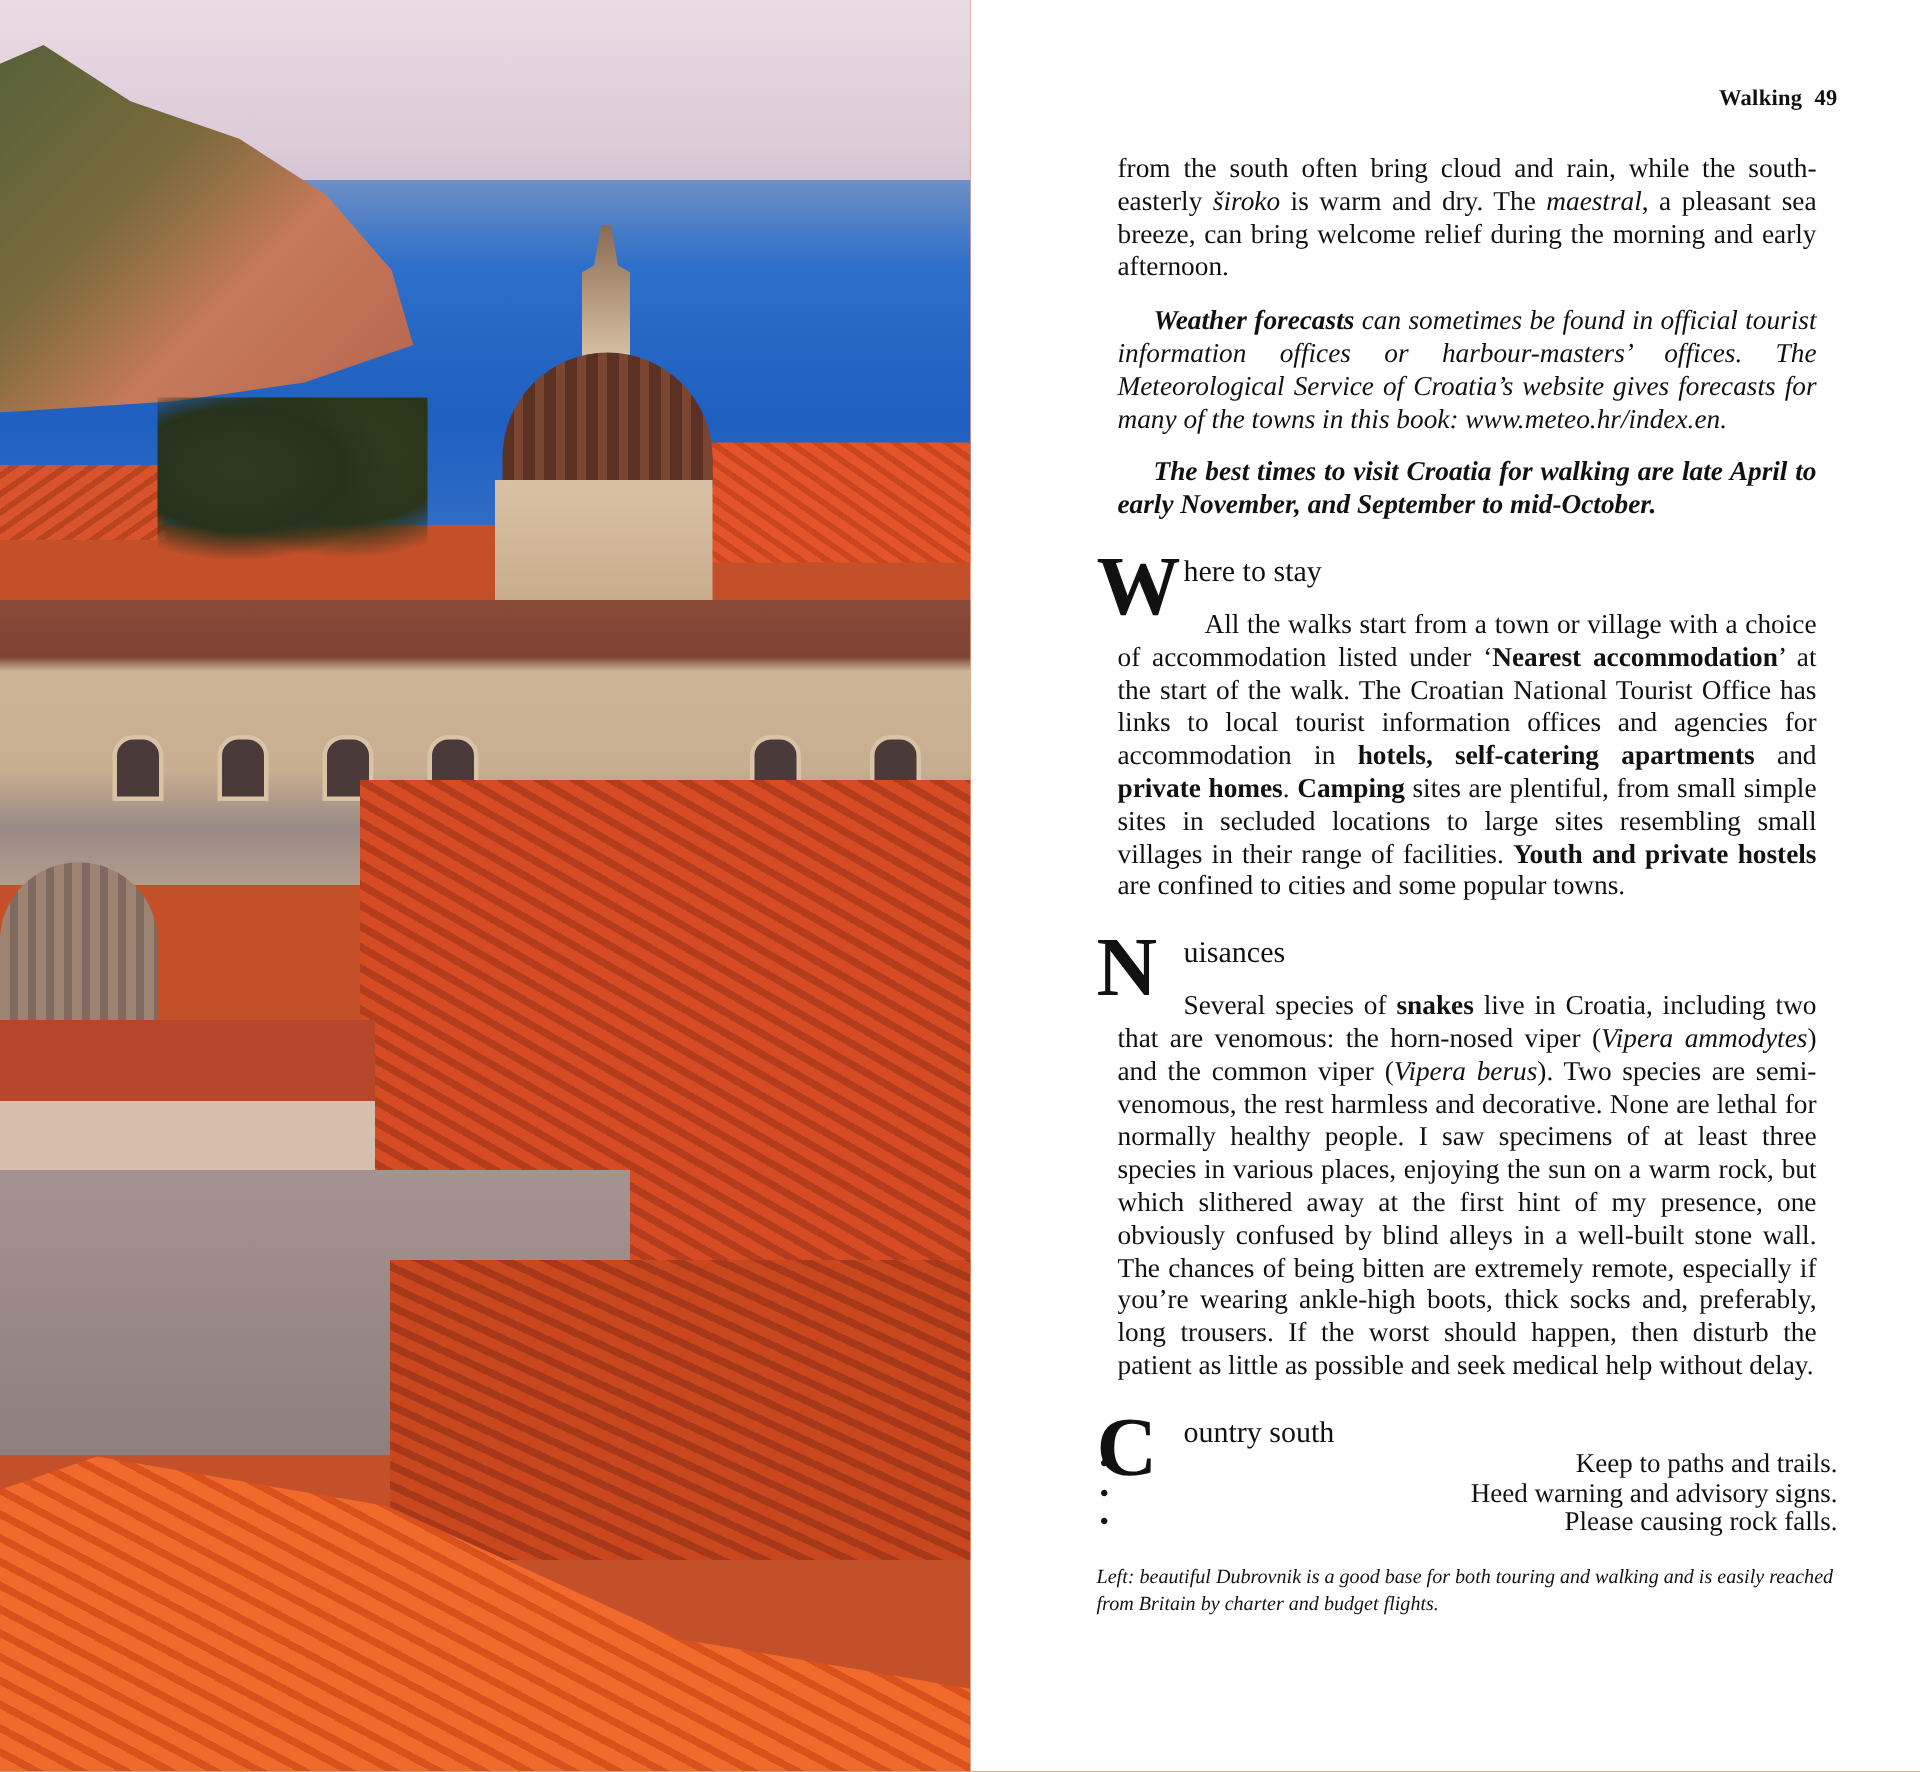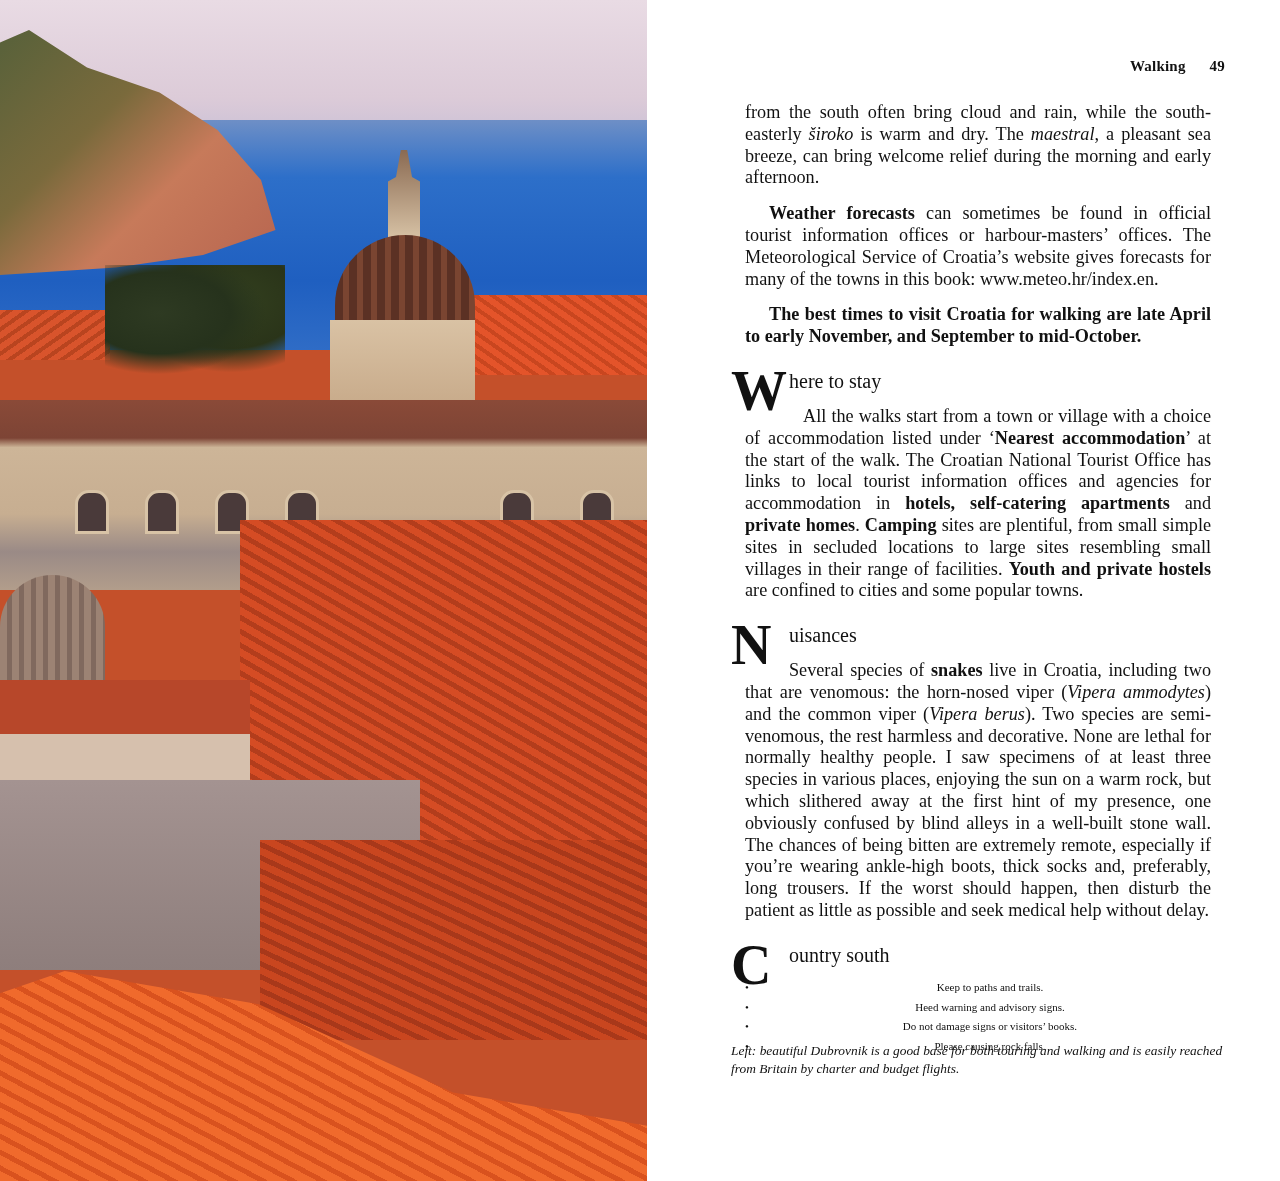--- a/index.html
+++ b/index.html
@@ -39,29 +39,29 @@
   .photo .leftBld { position:absolute; left:0; top:680px; width:250px; height:180px;
            background:linear-gradient(180deg,#b7472a 0 30%,#d6c0ad 30% 100%); }
   .photo .stoneWall { position:absolute; left:0; top:780px; width:420px; height:190px;
            background:linear-gradient(180deg,#a49391,#8e7e7c); }
   .photo .roofsLow { position:absolute; left:260px; top:840px; width:387px; height:200px;
            background:repeating-linear-gradient(25deg,#c9461f 0 7px,#a8381a 7px 12px); }
   .photo .roofFront { position:absolute; left:0; top:960px; width:647px; height:221px;
            background:repeating-linear-gradient(28deg,#f06a2c 0 9px,#d9521e 9px 14px);
            clip-path:polygon(0 15%,10% 5%,40% 20%,70% 60%,100% 75%,100% 100%,0 100%); }
   .running-head { position:absolute; right:55px; top:58px; font-size:15px; font-weight:bold; letter-spacing:0.2px; }
-  .running-head .num { margin-left:24px; }
+  .running-head .num { margin-left:8px; }
   .body { position:absolute; left:731px; top:88px; width:494px; font-size:18.2px; line-height:21.8px; text-align:justify; }
   p { margin:14px; }
-  p.indent { text-indent:24px; }
+  p.indent { text-indent:24px;font-style:italic; }
   b { font-weight:bold; }
   .section { margin-top:22px; }
   .section-title { position:relative; font-size:20px; line-height:22px; padding-left:58px; }
   .dropcap { position:absolute; left:0; top:-2px; font-size:56px; line-height:46px; font-weight:bold; }
-  ul.code { list-style:none; margin:12px; padding:0; font-size:11px; line-height:19.8px; text-align:center; }
+  ul.code { list-style:none; margin:0; padding:0; font-size:18px; line-height:19.8px; text-align:right; }
   ul.code li { position:relative; padding-left:24px; }
   ul.code li::before { content:"\2022"; position:absolute; left:2px; top:0; }
   .caption { position:absolute; left:731px; top:1042px; width:494px; font-style:italic; font-size:13.4px; line-height:17.5px; }
 </style>
 </head>
 <body>
 
 <div class="photo" title="Dubrovnik old town rooftops, cathedral dome, palm trees, sea and island cliffs">
   <div class="sky"></div>
   <div class="sea"></div>
@@ -110,19 +110,18 @@
     <p style="text-indent: 44px;"><span>Several species of </span><b>snakes</b><span> live in Croatia, including two that are venomous: the horn-nosed viper (</span><i>Vipera ammodytes</i><span>) and the common viper (</span><i>Vipera berus</i><span>). Two species are semi-venomous, the rest harmless and decorative. None are lethal for normally healthy people. I saw specimens of at least three species in various places, enjoying the sun on a warm rock, but which slithered away at the first hint of my presence, one obviously confused by blind alleys in a well-built stone wall. The chances of being bitten are extremely remote, especially if you’re wearing ankle-high boots, thick socks and, preferably, long trousers. If the worst should happen, then disturb the patient as little as possible and seek medical help without delay.</span></p>
   </div>
 
   <div class="section">
     <div class="section-title">
       <span class="dropcap">C</span><span>ountry south</span>
     </div>
     <ul class="code">
       <li>Keep to paths and trails.</li>
       <li>Heed warning and advisory signs.</li>
-      <li>Do not damage signs or visitors’ books.</li>
       <li>Please causing rock falls.</li>
     </ul>
   </div>
 </div>
 
 <div class="caption">Left: beautiful Dubrovnik is a good base for both touring and walking and is easily reached from Britain by charter and budget flights.</div>
 
 </body></html>

